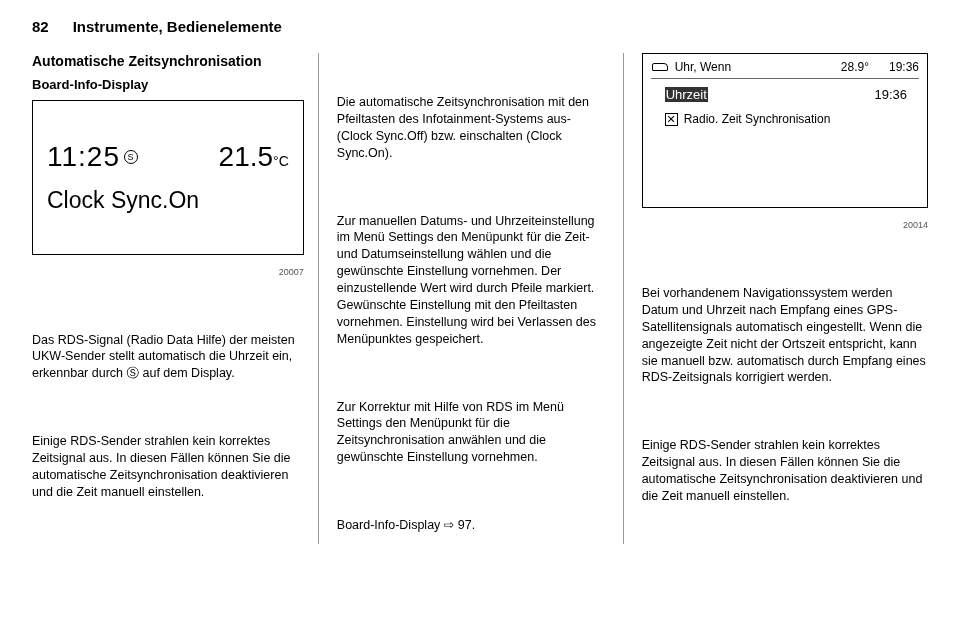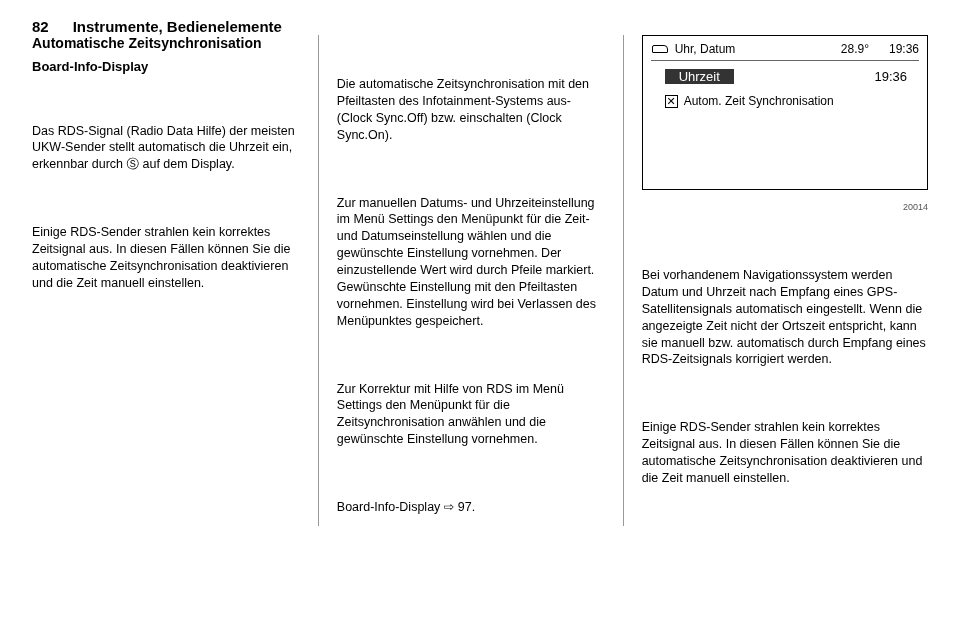--- a/index.html
+++ b/index.html
@@ -10,20 +10,21 @@
       font-family: Arial, Helvetica, sans-serif;
       color: #000;
       padding: 18px 32px;
       position: relative;
     }
     .header {
       display: flex;
       gap: 24px;
       font-weight: bold;
       font-size: 15px;
+      margin-bottom: 18px;
     }
     .page-num { }
     .content {
       display: flex;
       gap: 18px;
     }
     .col {
       width: 295px;
       display: flex;
       flex-direction: column;
@@ -89,21 +90,21 @@
       flex: 1;
       padding: 8px 4px 4px 14px;
       display: flex;
       flex-direction: column;
       gap: 10px;
       font-size: 13px;
     }
     .d2-row { display: flex; }
     .d2-label { width: 110px; }
     .d2-row.sel .d2-label {
-      background: #333; color: #fff; padding: 0 14px;
+      background: #333; color: #fff; padding: 0 1px;
       display: inline-block; width: auto; margin-right: auto;
     }
     .d2-row.sel { gap: 0; }
     .d2-row.sel .d2-val { margin-left: auto; margin-right: 8px;}
     .d2-check { display: flex; align-items: center; gap: 6px; font-size: 12px; }
     .chkbox {
       width: 13px; height: 13px; border: 1.5px solid #000;
       display: inline-flex; align-items: center; justify-content: center;
       font-size: 11px; line-height: 1;
     }
@@ -115,52 +116,67 @@
   <span class="page-num">82</span>
   <span>Instrumente, Bedienelemente</span>
 </div>
 
 <div class="content">
 
   <div class="col">
     <div class="h2">Automatische Zeitsynchronisation</div>
     <div class="h3">Board-Info-Display</div>
 
+    <div class="display1-wrap">
+      <div class="display1">
+        <div class="d1-top">
+          <span class="d1-time">
+            <span>11:25</span>
+            <span class="rds-icon">S</span>
+          </span>
+          <span class="d1-temp">
+            <span>21.5</span><small>°C</small>
+          </span>
+        </div>
+        <div class="d1-main">Clock Sync.On</div>
+      </div>
+      <div class="imgnum">20007</div>
+    </div>
 
     <p class="para">Das RDS-Signal (Radio Data Hilfe) der meisten UKW-Sender stellt automatisch die Uhrzeit ein, erkennbar durch Ⓢ auf dem Display.</p>
     <p class="para">Einige RDS-Sender strahlen kein korrektes Zeitsignal aus. In diesen Fällen können Sie die automatische Zeitsynchronisation deaktivieren und die Zeit manuell einstellen.</p>
   </div>
 
   <div class="col">
     <p class="para">Die automatische Zeitsynchronisation mit den Pfeiltasten des Infotainment-Systems aus- (Clock Sync.Off) bzw. einschalten (Clock Sync.On).</p>
     <p class="para">Zur manuellen Datums- und Uhrzeiteinstellung im Menü Settings den Menüpunkt für die Zeit- und Datumseinstellung wählen und die gewünschte Einstellung vornehmen. Der einzustellende Wert wird durch Pfeile markiert. Gewünschte Einstellung mit den Pfeiltasten vornehmen. Einstellung wird bei Verlassen des Menüpunktes gespeichert.</p>
     <p class="para">Zur Korrektur mit Hilfe von RDS im Menü Settings den Menüpunkt für die Zeitsynchronisation anwählen und die gewünschte Einstellung vornehmen.</p>
     <p class="para">Board-Info-Display ⇨ 97.</p>
   </div>
 
   <div class="col">
 
     <div class="display2-wrap">
       <div class="display2">
         <div class="d2-head">
           <span class="d2-car"></span>
-          <span>Uhr, Datum</span>
+          <span>Uhr, Wenn</span>
           <span class="spacer"></span>
           <span>28.9°</span>
           <span style="width:8px"></span>
           <span>19:36</span>
         </div>
         <div class="d2-body">
           <div class="d2-row sel">
             <span class="d2-label">Uhrzeit</span>
             <span class="d2-val">19:36</span>
           </div>
           <div class="d2-check">
             <span class="chkbox">✕</span>
-            <span>Autom. Zeit Synchronisation</span>
+            <span>Radio. Zeit Synchronisation</span>
           </div>
         </div>
       </div>
       <div class="imgnum">20014</div>
     </div>
 
     <p class="para">Bei vorhandenem Navigationssystem werden Datum und Uhrzeit nach Empfang eines GPS-Satellitensignals automatisch eingestellt. Wenn die angezeigte Zeit nicht der Ortszeit entspricht, kann sie manuell bzw. automatisch durch Empfang eines RDS-Zeitsignals korrigiert werden.</p>
     <p class="para">Einige RDS-Sender strahlen kein korrektes Zeitsignal aus. In diesen Fällen können Sie die automatische Zeitsynchronisation deaktivieren und die Zeit manuell einstellen.</p>
   </div>
 

